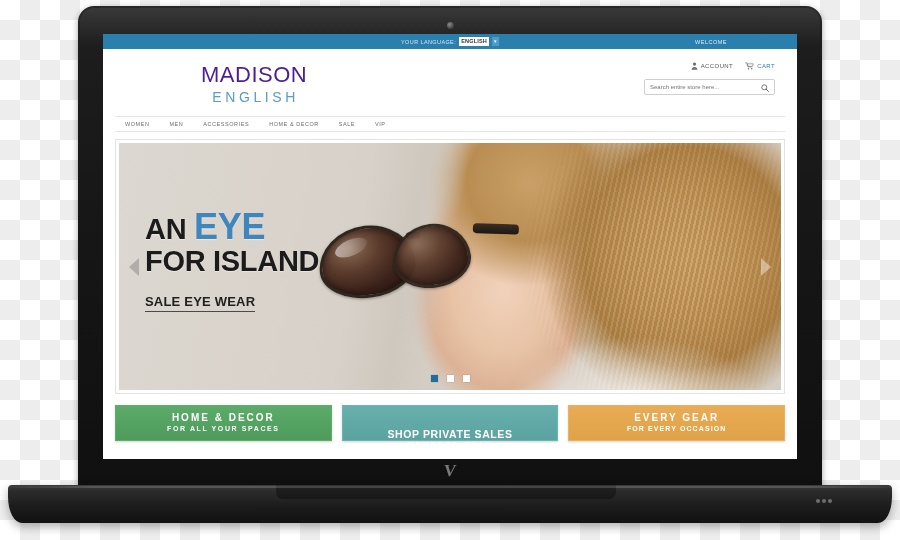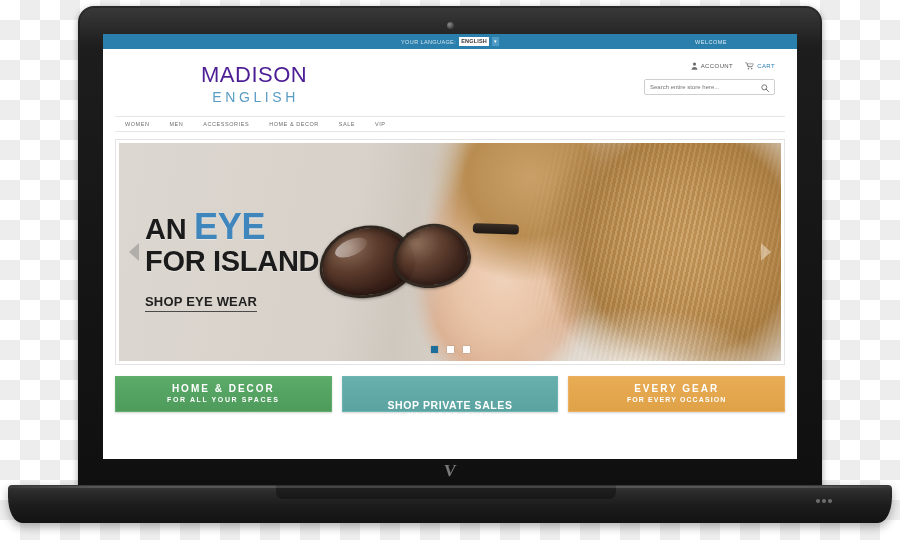--- a/index.html
+++ b/index.html
@@ -236,21 +236,21 @@
 
   
   .hero-wrap {
     margin: 7px 12px 0 12px;
     border: 1px solid #e3e3e3;
     padding: 3px;
     background: #fff;
   }
   .hero {
     position: relative;
-    height: 218px;
+    height: 247px;
     overflow: hidden;
     background: #d8d2cb;
   }
 
   
   .hero-bg {
     position:absolute; inset:0;
     background:
       
       linear-gradient(100deg, #dcd7d0 0%, #d7d1c9 36%, #cfc8bf 44%, rgba(207,200,191,0) 50%),
@@ -452,21 +452,21 @@
               <div class="bridge"></div>
               <div class="lens right"></div>
               <div class="temple"></div>
             </div>
 
             <div class="hero-copy">
               <div class="hl-1">
                 <span>AN </span><span class="accent">EYE</span>
               </div>
               <div class="hl-2">FOR ISLAND</div>
-              <div class="hero-cta">SHOP EYE WEAR</div>
+              <div class="hero-cta">SALE EYE WEAR</div>
             </div>
 
             <div class="arrow prev"></div>
             <div class="arrow next"></div>
 
             <div class="dots">
               <span class="dot active"></span>
               <span class="dot"></span>
               <span class="dot"></span>
             </div>

